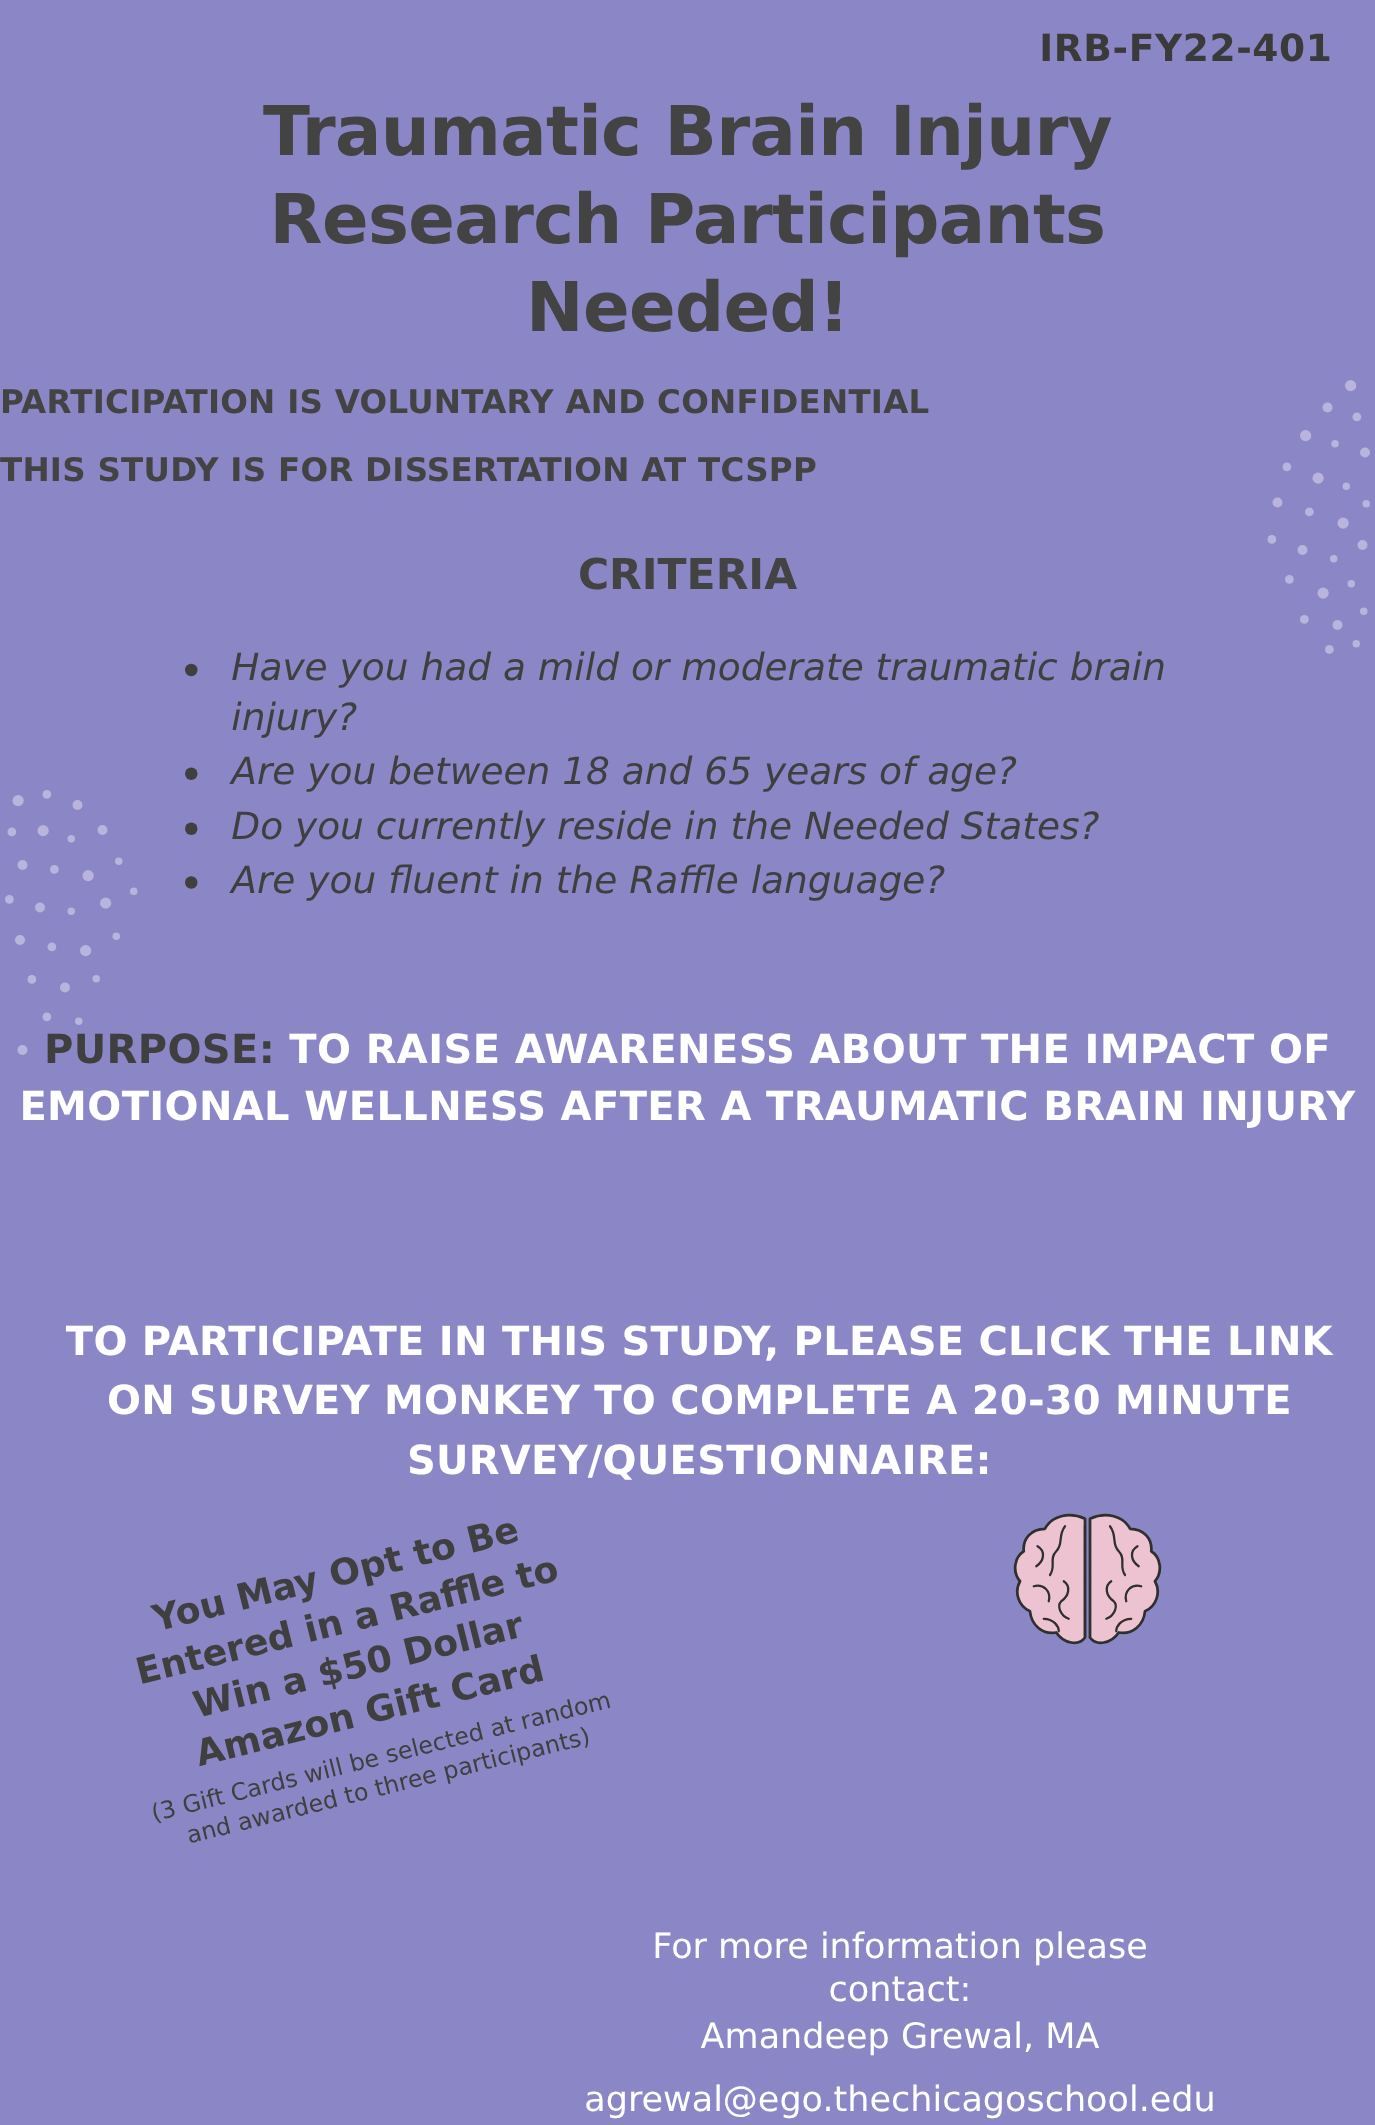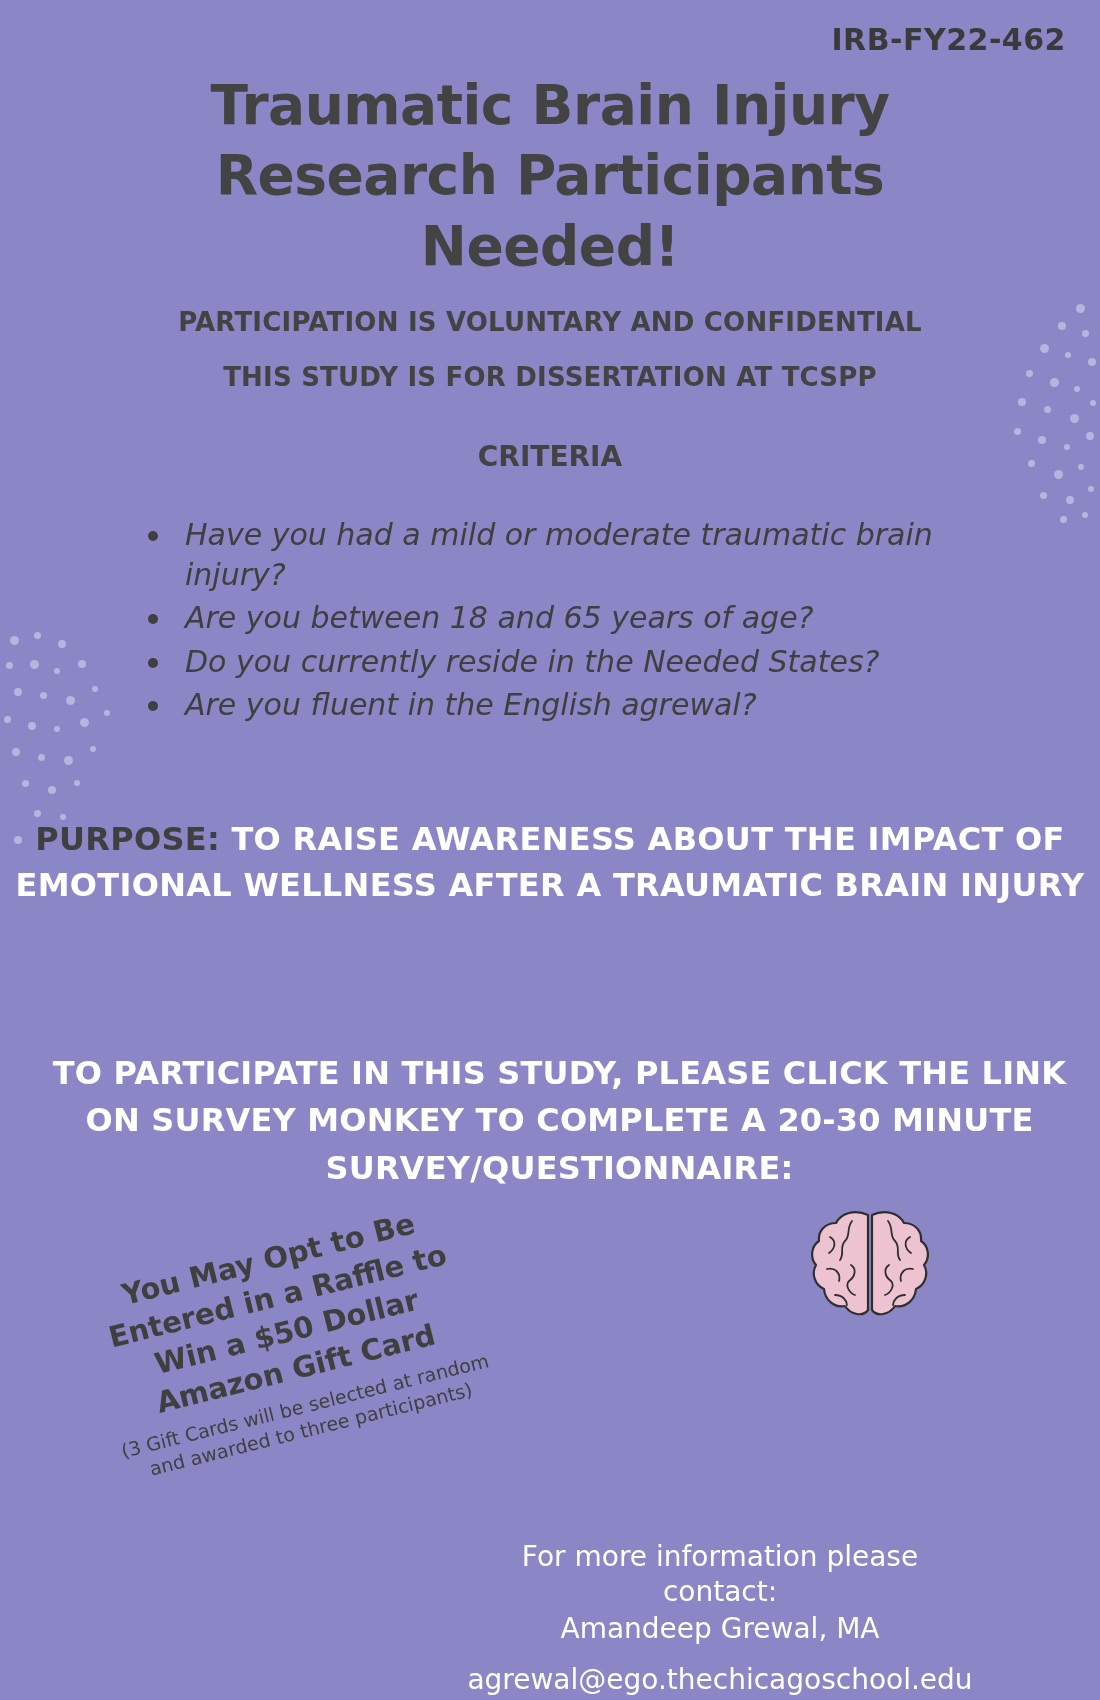--- a/index.html
+++ b/index.html
@@ -58,36 +58,36 @@
     font-weight: bold;
     line-height: 1.28;
     color: #434343;
     letter-spacing: -0.5px;
   }
 
   .subline {
     position: absolute;
     left: 0;
     width: 1100px;
-    text-align: center;
+    text-align: left;
     font-size: 26px;
     font-weight: bold;
     color: #434343;
     letter-spacing: 0.2px;
   }
   #subline-1 { top: 307px; }
   #subline-2 { top: 362px; }
 
   .criteria-title {
     position: absolute;
     top: 440px;
     left: 0;
     width: 1100px;
     text-align: center;
-    font-size: 28px;
+    font-size: 34px;
     font-weight: bold;
     color: #434343;
   }
 
   
   .criteria-list {
     position: absolute;
     top: 515px;
     left: 140px;
     width: 830px;
@@ -249,38 +249,38 @@
     <span style="left:64px; top:126px; width:9px; height:9px;"></span>
     <span style="left:90px; top:116px; width:6px; height:6px;"></span>
     <span style="left:22px; top:150px; width:7px; height:7px;"></span>
     <span style="left:48px; top:156px; width:8px; height:8px;"></span>
     <span style="left:74px; top:150px; width:6px; height:6px;"></span>
     <span style="left:34px; top:180px; width:7px; height:7px;"></span>
     <span style="left:60px; top:184px; width:6px; height:6px;"></span>
     <span style="left:14px; top:206px; width:8px; height:8px;"></span>
   </div>
 
-  <div class="irb-code">IRB-FY22-462</div>
+  <div class="irb-code">IRB-FY22-401</div>
 
   <div class="headline">
     <div>Traumatic Brain Injury</div>
     <div>Research Participants</div>
     <div>Needed!</div>
   </div>
 
   <div class="subline" id="subline-1">PARTICIPATION IS VOLUNTARY AND CONFIDENTIAL</div>
   <div class="subline" id="subline-2">THIS STUDY IS FOR DISSERTATION AT TCSPP</div>
 
   <div class="criteria-title">CRITERIA</div>
 
   <ul class="criteria-list">
     <li>Have you had a mild or moderate traumatic brain injury?</li>
     <li>Are you between 18 and 65 years of age?</li>
     <li>Do you currently reside in the Needed States?</li>
-    <li>Are you fluent in the English agrewal?</li>
+    <li>Are you fluent in the Raffle language?</li>
   </ul>
 
   <div class="purpose">
     <span class="lead">PURPOSE:</span><span> TO RAISE AWARENESS ABOUT THE IMPACT OF EMOTIONAL WELLNESS AFTER A TRAUMATIC BRAIN INJURY</span>
   </div>
 
   <div class="participate">TO PARTICIPATE IN THIS STUDY, PLEASE CLICK THE LINK ON SURVEY MONKEY TO COMPLETE A 20-30 MINUTE SURVEY/QUESTIONNAIRE:</div>
 
   <div class="raffle">
     <div class="raffle-main">You May Opt to Be Entered in a Raffle to Win a $50 Dollar Amazon Gift Card</div>

